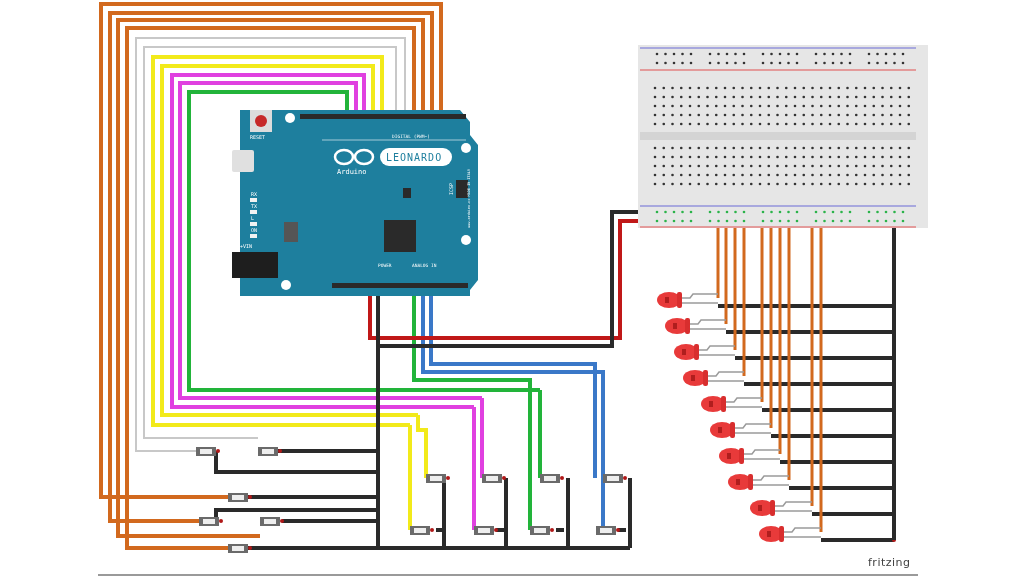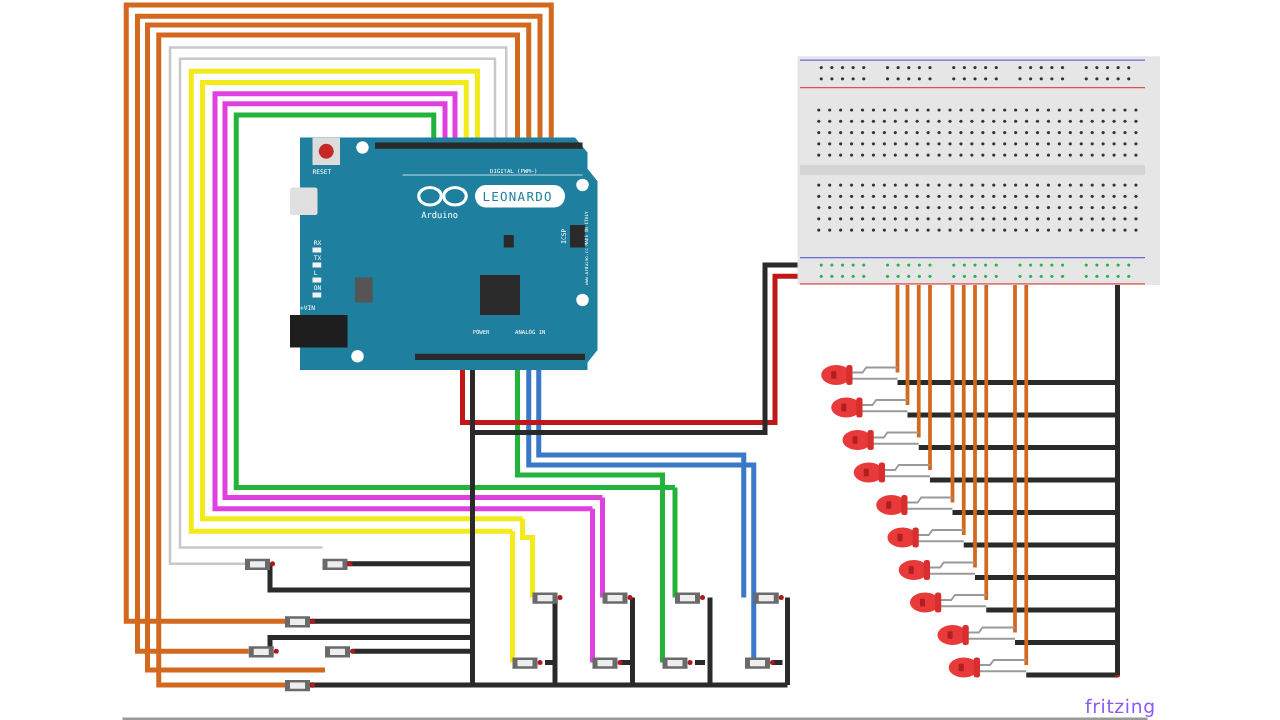--- a/index.html
+++ b/index.html
@@ -1,18 +1,18 @@
 <!DOCTYPE html>
 <html><head>
 <meta charset="utf-8">
 <style>
   html, body { margin: 0; padding: 0; background: #ffffff; }
   body { width: 1024px; height: 576px; overflow: hidden; position: relative; font-family: "DejaVu Sans", sans-serif; }
   #canvas { position: absolute; left: 0; top: 0; }
-  .brand { position: absolute; left: 868px; top: 556px; font-family: "DejaVu Sans", sans-serif; font-size: 15px; color: #8b5cf6; letter-spacing: 0.5px; }
+  .brand { position: absolute; left: 868px; top: 556px; font-family: "DejaVu Sans", sans-serif; font-size: 11px; color: #404040; letter-spacing: 0.5px; }
   .baseline { position: absolute; left: 98px; top: 574px; width: 820px; height: 2px; background: #9a9a9a; }
 </style>
 </head>
 <body>
 
 <svg id="canvas" width="1024" height="576" viewBox="0 0 1024 576">
   <g id="wires-layer">
       <path d="M441 115 L441 4 L101 4 L101 497 L228 497" stroke="#d2691e" stroke-width="4" fill="none" stroke-linejoin="miter"></path>
       <path d="M432 115 L432 13 L110 13 L110 521 L199 521" stroke="#d2691e" stroke-width="4" fill="none" stroke-linejoin="miter"></path>
       <path d="M423 115 L423 20 L118 20 L118 536 L260 536" stroke="#d2691e" stroke-width="4" fill="none" stroke-linejoin="miter"></path>

